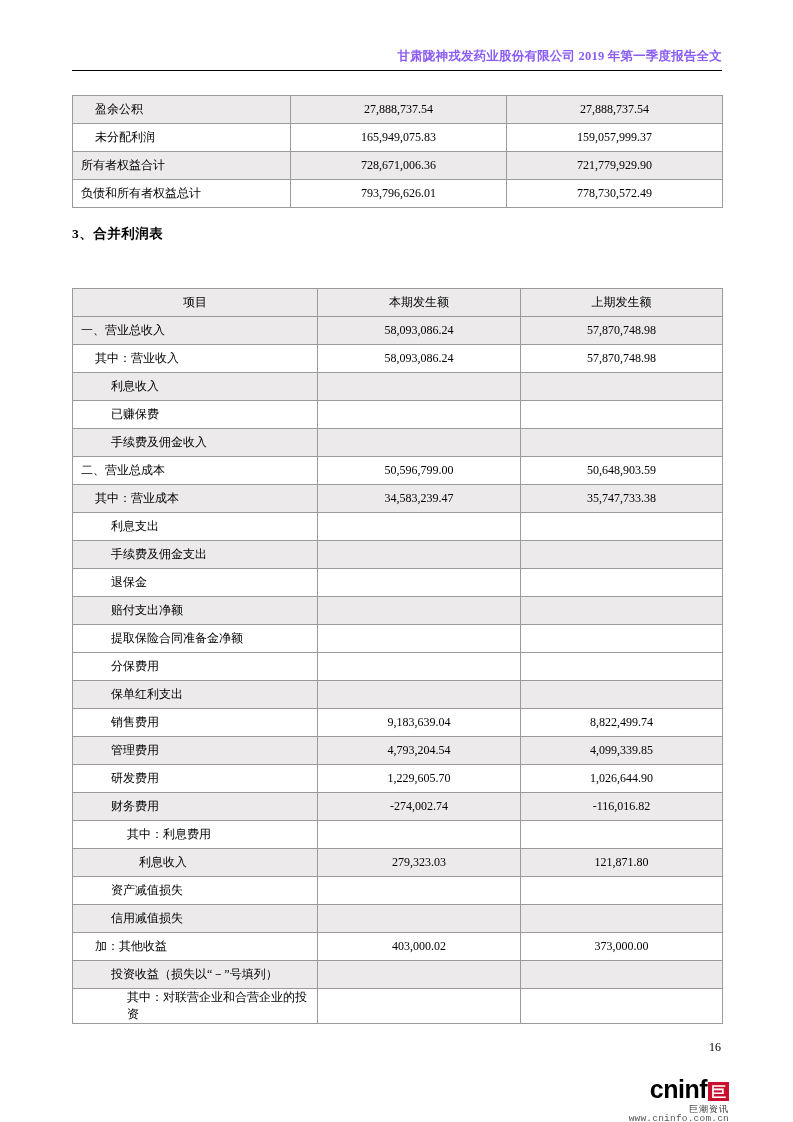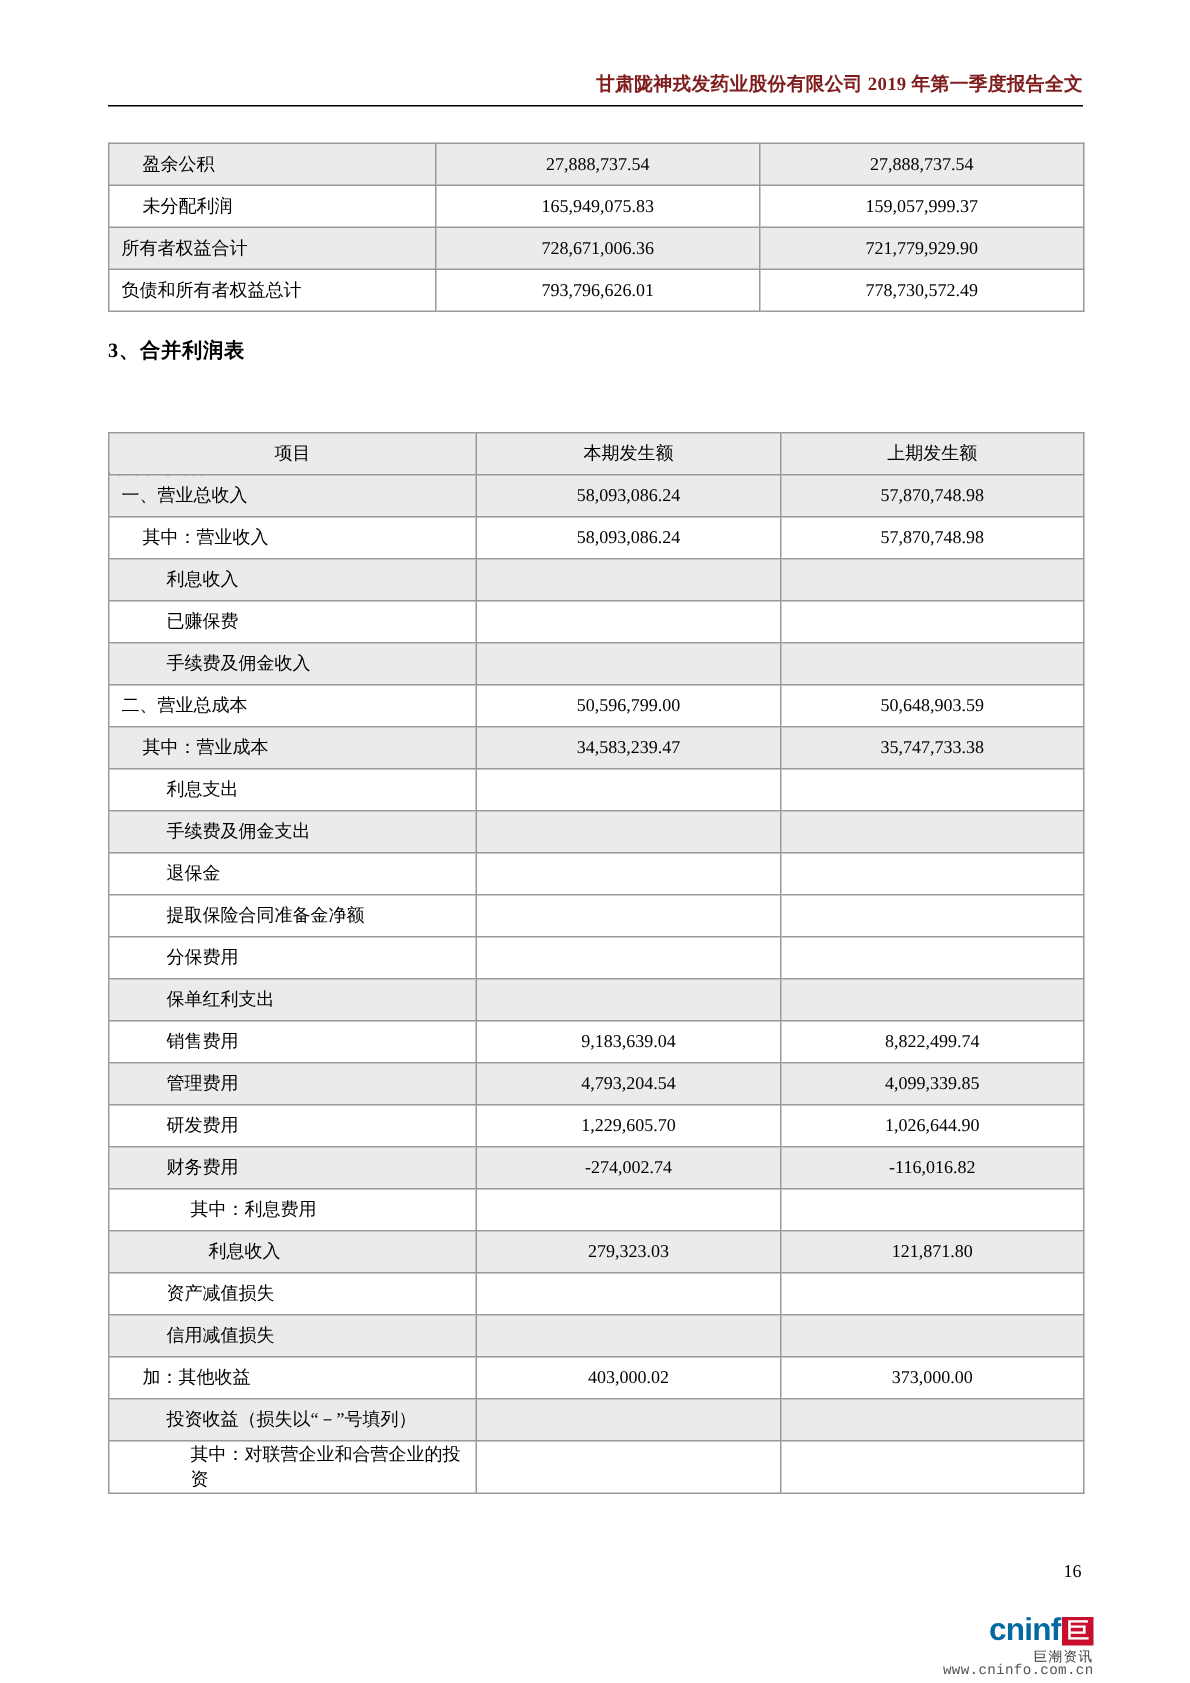--- a/index.html
+++ b/index.html
@@ -25,21 +25,21 @@
   .doc-header {
     position: absolute;
     left: 72px;
     top: 48px;
     width: 650px;
     text-align: right;
     font-size: 12.5px;
     font-family: "Liberation Serif", "DejaVu Serif", serif;
     font-weight: bold;
     letter-spacing: 0.2px;
-    color: #7f1d1d;
+    color: #8b5cf6;
   }
   .header-rule {
     position: absolute;
     left: 72px;
     top: 70px;
     width: 650px;
     height: 1px;
     background: #000;
   }
   
@@ -113,23 +113,23 @@
   }
   .logo {
     position: absolute;
     right: 64px;
     top: 1075px;
     text-align: right;
     line-height: 1.15;
   }
   .logo-main {
     font-family: "Liberation Sans", sans-serif;
-    font-size: 21px;
+    font-size: 25px;
     font-weight: bold;
-    color: #0369a1;
+    color: #000000;
     letter-spacing: -0.5px;
   }
   .logo-mark {
     display: inline-block;
     background: #c8102e;
     color: #fff;
     font-family: "Liberation Sans", sans-serif;
     font-size: 15px;
     font-weight: bold;
     padding: 0 3px;
@@ -249,20 +249,25 @@
           <td class="shade ind2">手续费及佣金支出</td>
           <td class="num shade"></td>
           <td class="num shade"></td>
         </tr>
         <tr>
           <td class="ind2">退保金</td>
           <td class="num"></td>
           <td class="num"></td>
         </tr>
         <tr>
+          <td class="shade ind2">赔付支出净额</td>
+          <td class="num shade"></td>
+          <td class="num shade"></td>
+        </tr>
+        <tr>
           <td class="ind2">提取保险合同准备金净额</td>
           <td class="num"></td>
           <td class="num"></td>
         </tr>
         <tr>
           <td class="ind2">分保费用</td>
           <td class="num"></td>
           <td class="num"></td>
         </tr>
         <tr>

